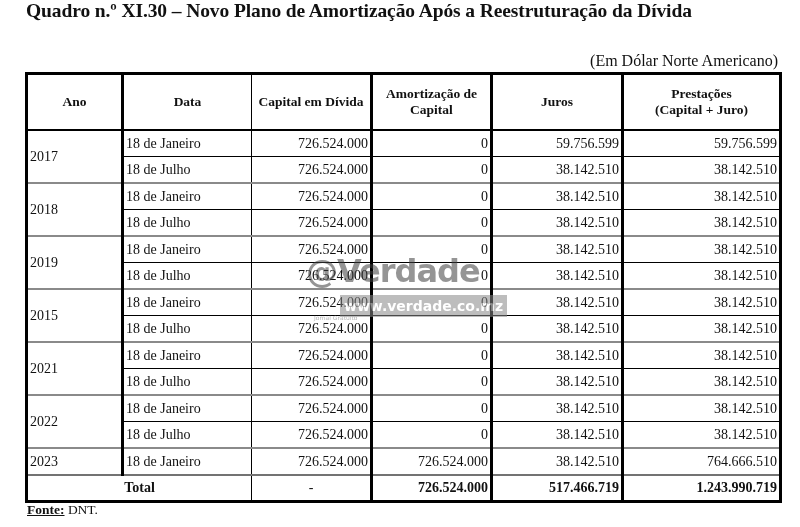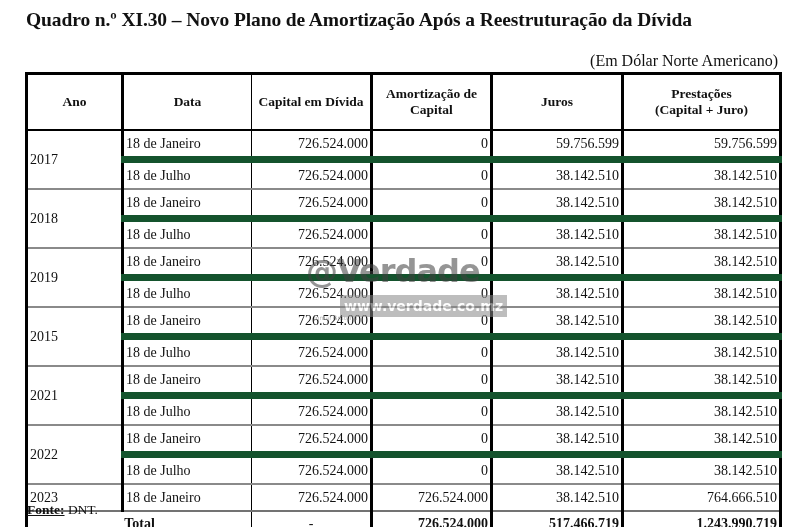--- a/index.html
+++ b/index.html
@@ -1,21 +1,21 @@
 <!DOCTYPE html>
 <html><head>
 <meta charset="utf-8">
 <style>
   html, body { margin: 0; padding: 0; background: #ffffff; }
   body {
     width: 800px; height: 527px; position: relative; overflow: hidden;
     font-family: "Liberation Serif", "DejaVu Serif", serif; color: #111;
   }
   .title {
-    position: absolute; left: 26px; top: 9px; width: 760px;
+    position: absolute; left: 26px; top: 0; width: 760px;
     font-size: 19.5px; font-weight: bold; letter-spacing: -0.1px; white-space: nowrap;
   }
   .unit {
     position: absolute; right: 22px; top: 52px;
     font-size: 16px; white-space: nowrap; margin-left: 14px;
   }
   table.amort {
     position: absolute; left: 25px; top: 72px;
     border-collapse: collapse; table-layout: fixed;
     border: 3px solid #000;
@@ -28,21 +28,21 @@
     height: 54px; font-weight: bold; text-align: center; font-size: 13.5px;
     border-bottom: 2px solid #000;
   }
   td.year { text-align: left; }
   td.date { text-align: left; margin-top: 23px; }
   td.num { text-align: right; }
   .thickL { border-left: 3px solid #000 !important; }
   .thickR { border-right: 3px solid #000 !important; }
   tr.grp-start td { border-top: 2px solid #8a8a8a; }
   tr.first-body td { border-top: 2px solid #000; }
-  tr.row-b td.date, tr.row-b td.num { border-top: 7px solid #14532d; }
+  tr.row-b td.date, tr.row-b td.num { border-top: 1px solid #14532d; }
   tr.total td { border-top: 2px solid #737373; font-weight: bold; height: 24px; }
   tr.total td.dash { font-weight: normal; text-align: center; }
   .source {
     position: absolute; left: 27px; top: 502px; font-size: 13.5px;
   }
   .source .lbl { font-weight: bold; text-decoration: underline; }
   .watermark {
     position: absolute; left: 306px; top: 248px; width: 260px; height: 78px;
     pointer-events: none; opacity: 0.55;
   }

